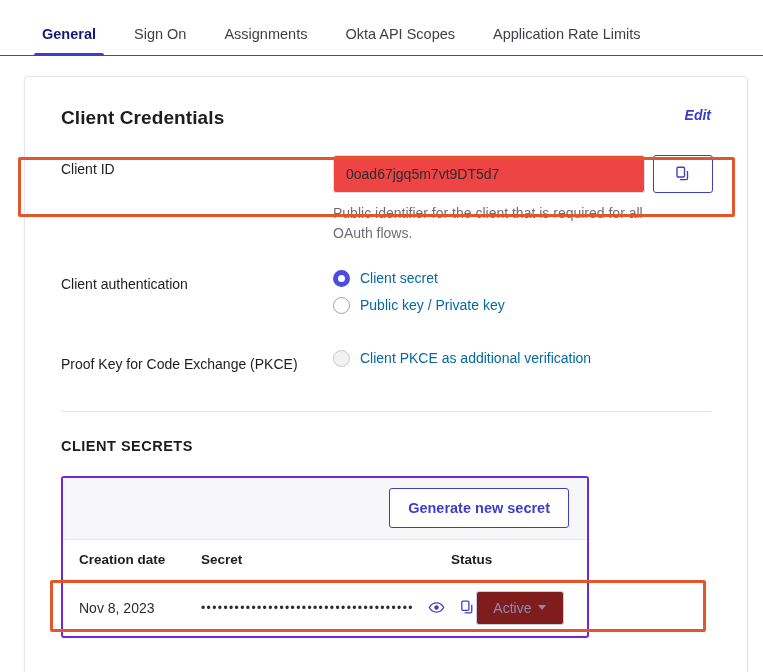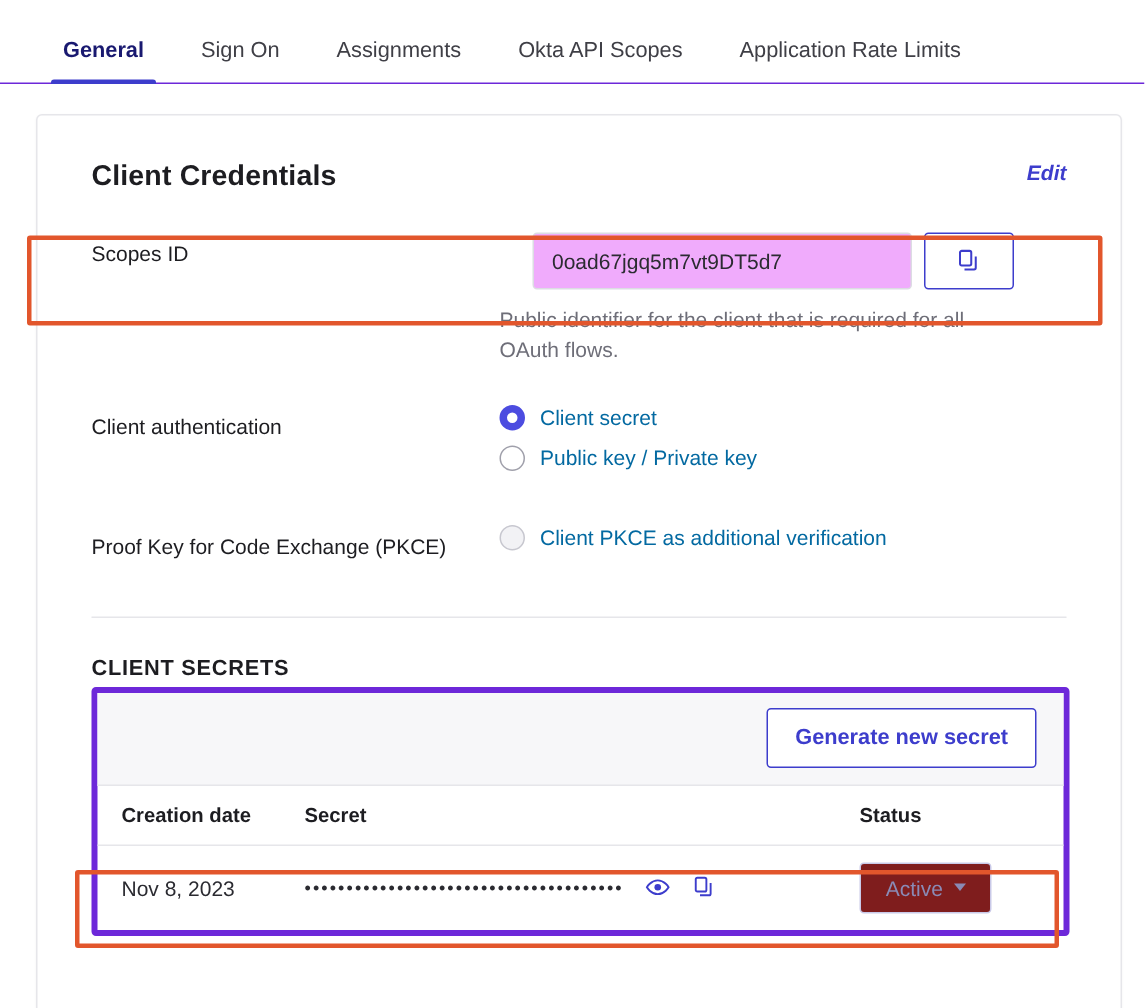--- a/index.html
+++ b/index.html
@@ -92,31 +92,30 @@
     padding-top: 6px;
   }
   .row-field { flex: 1; }
 
   .readonly-group {
     display: flex;
     align-items: center;
     gap: 8px;
   }
   .readonly-input {
-    width: 253px;
+    width: 312px;
     height: 38px;
-    background: #f0abfc;
+    background: #ef4444;
     border: 1px solid #dcdce3;
     border-radius: 3px;
     display: flex;
     align-items: center;
     padding: 0 12px;
     font-size: 14px;
     color: #2b2b31;
-    margin-left: 22px;
   }
   .copy-btn {
     width: 60px;
     height: 38px;
     border: 1px solid #3d3dcc;
     border-radius: 3px;
     background: #fff;
     display: flex;
     align-items: center;
     justify-content: center;
@@ -168,24 +167,24 @@
   .section-title {
     font-size: 14.5px;
     font-weight: bold;
     letter-spacing: 0.5px;
     color: #1d1d21;
     margin-top: 26px;
   }
 
   
   .secrets-box {
-    margin-top: 4px;
-    border: 4px solid #6d28d9;
-    border-radius: 3px;
-    width: 652px;
+    margin-top: 22px;
+    border: 2px solid #6d28d9;
+    border-radius: 3px;
+    width: 528px;
     background: #fff;
   }
   .secrets-toolbar {
     background: #f7f7f9;
     border-bottom: 1px solid #e6e6ea;
     height: 62px;
     display: flex;
     align-items: center;
     justify-content: flex-end;
     padding-right: 18px;
@@ -283,21 +282,21 @@
 
 <div class="card-wrap">
   <div class="card">
 
     <div class="card-head">
       <div class="card-title">Client Credentials</div>
       <div class="edit-link">Edit</div>
     </div>
 
     <div class="row">
-      <div class="row-label">Scopes ID</div>
+      <div class="row-label">Client ID</div>
       <div class="row-field">
         <div class="readonly-group">
           <div class="readonly-input">
             <span>0oad67jgq5m7vt9DT5d7</span>
           </div>
           <div class="copy-btn">
             <svg width="18" height="18" viewBox="0 0 24 24" fill="none" stroke="#3d3dcc" stroke-width="1.8">
               <rect x="4" y="3" width="10" height="13" rx="1.5"></rect>
               <path d="M8 19.5h8.5a1.5 1.5 0 0 0 1.5-1.5V8"></path>
             </svg>

